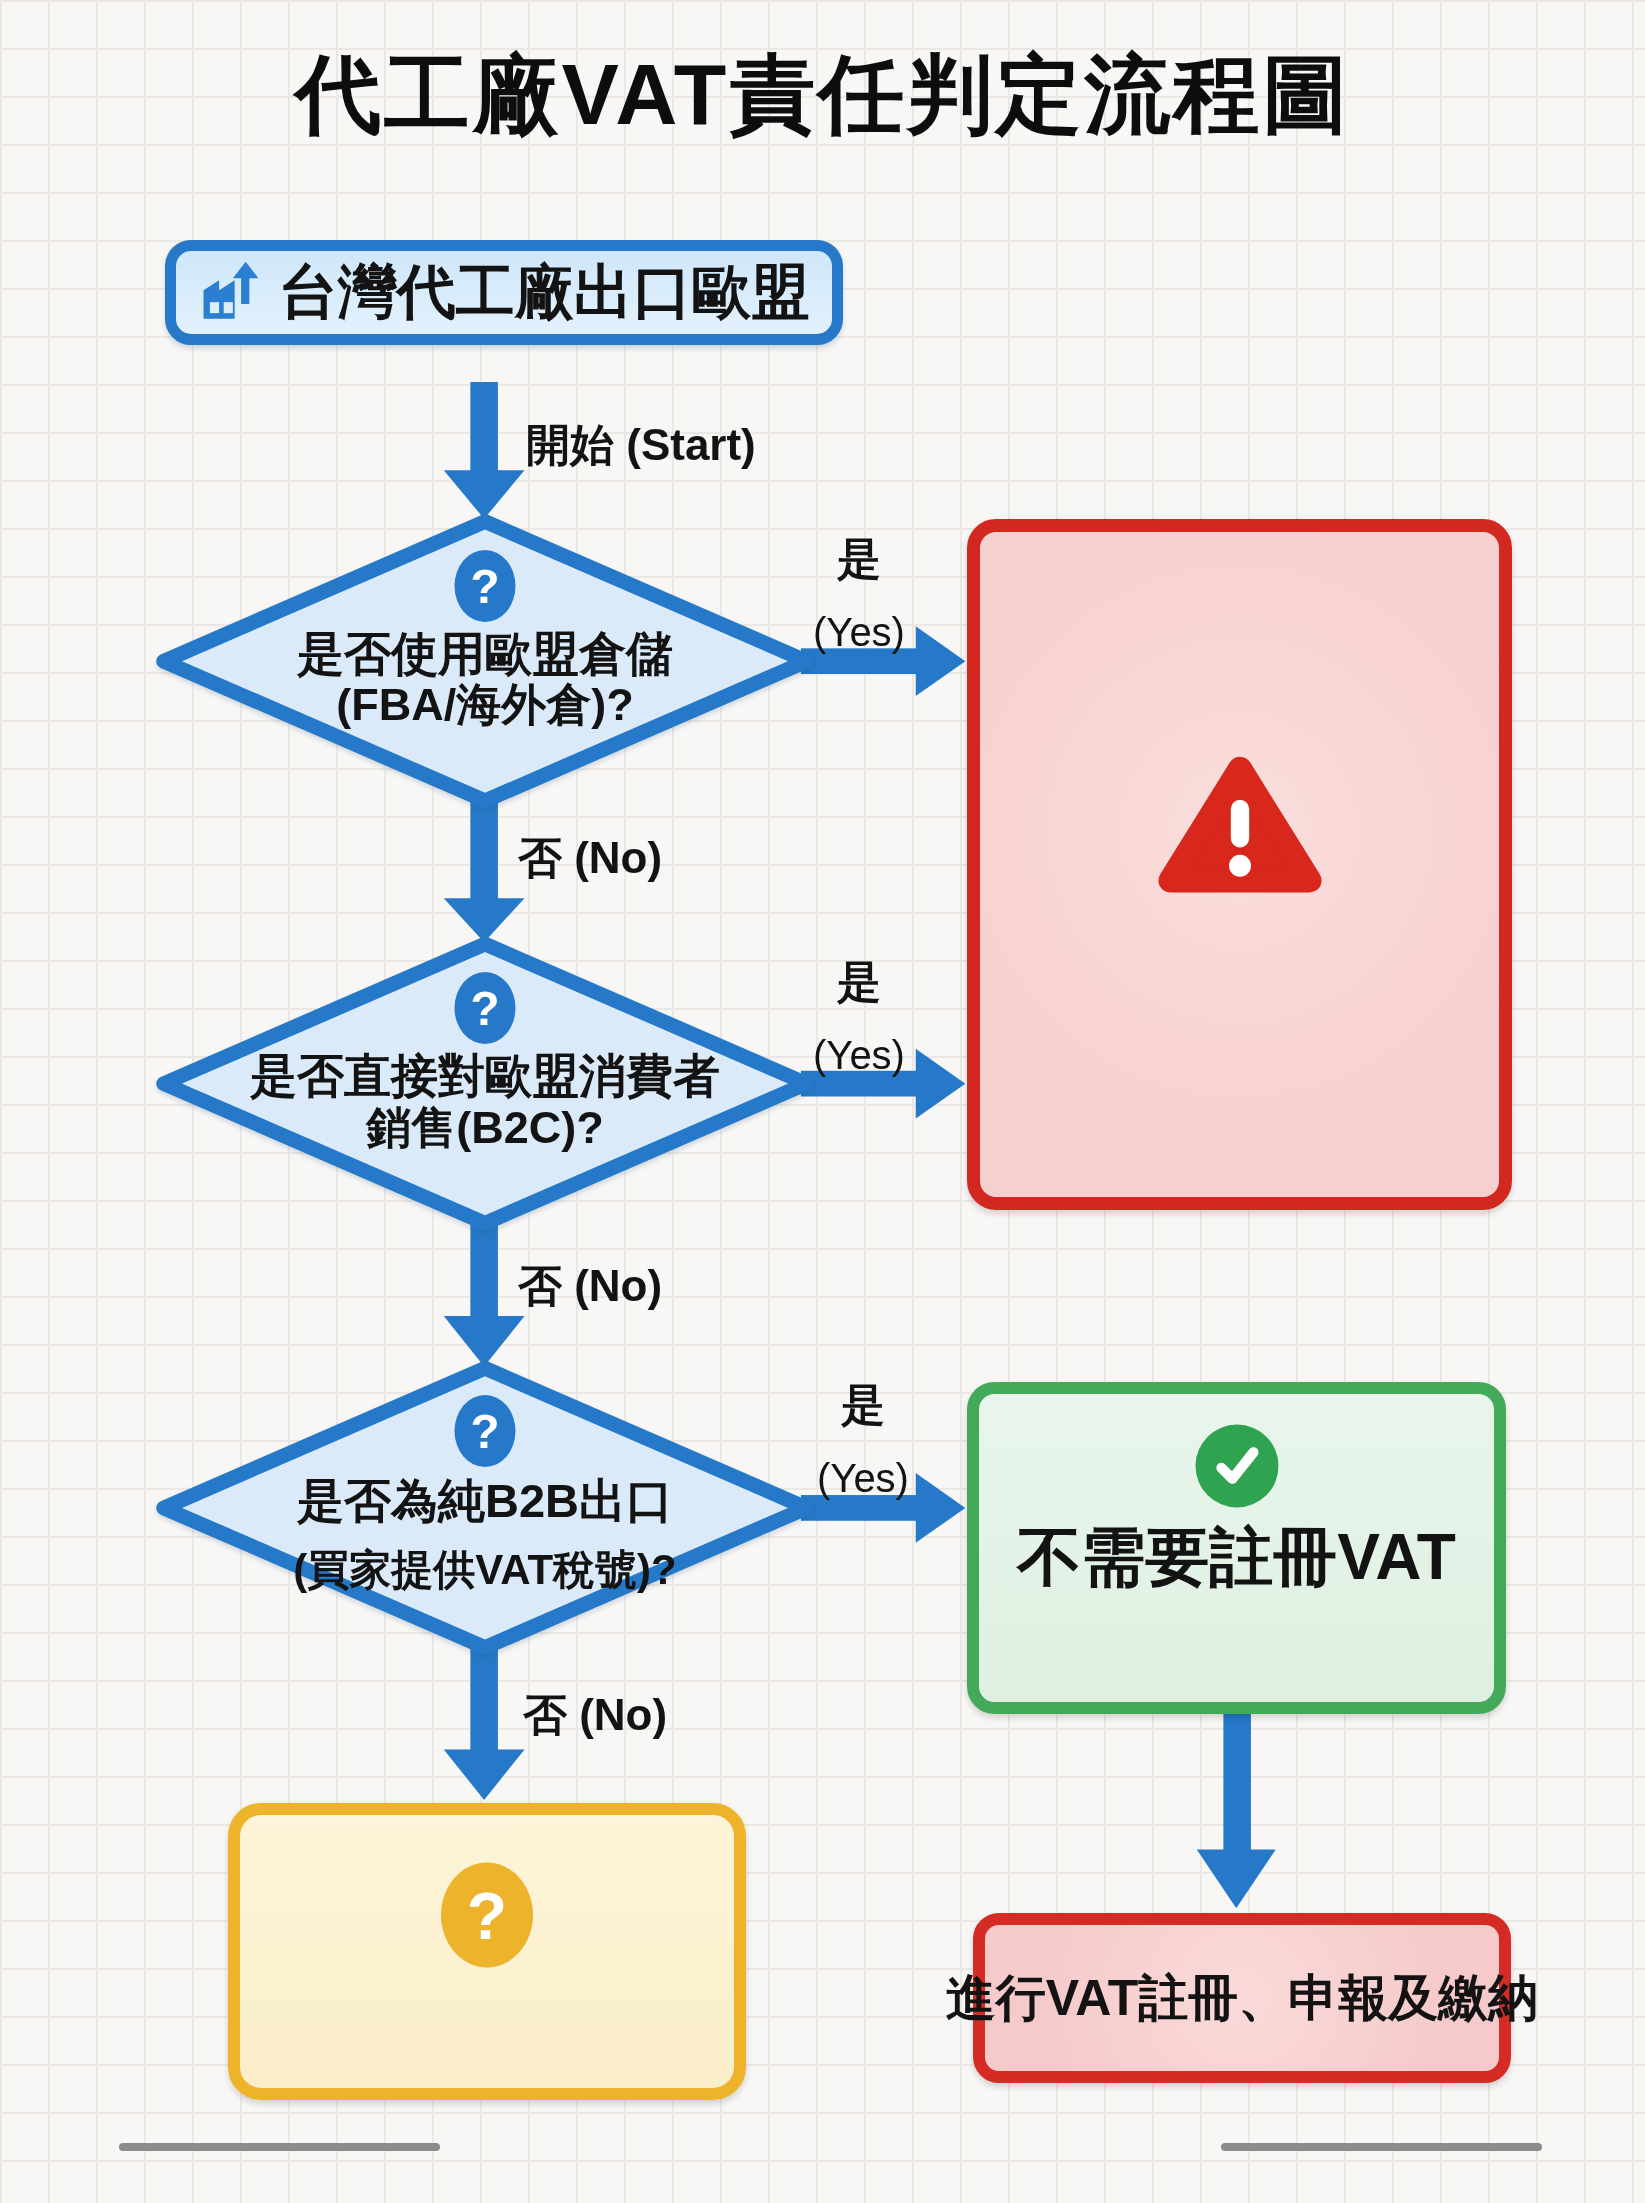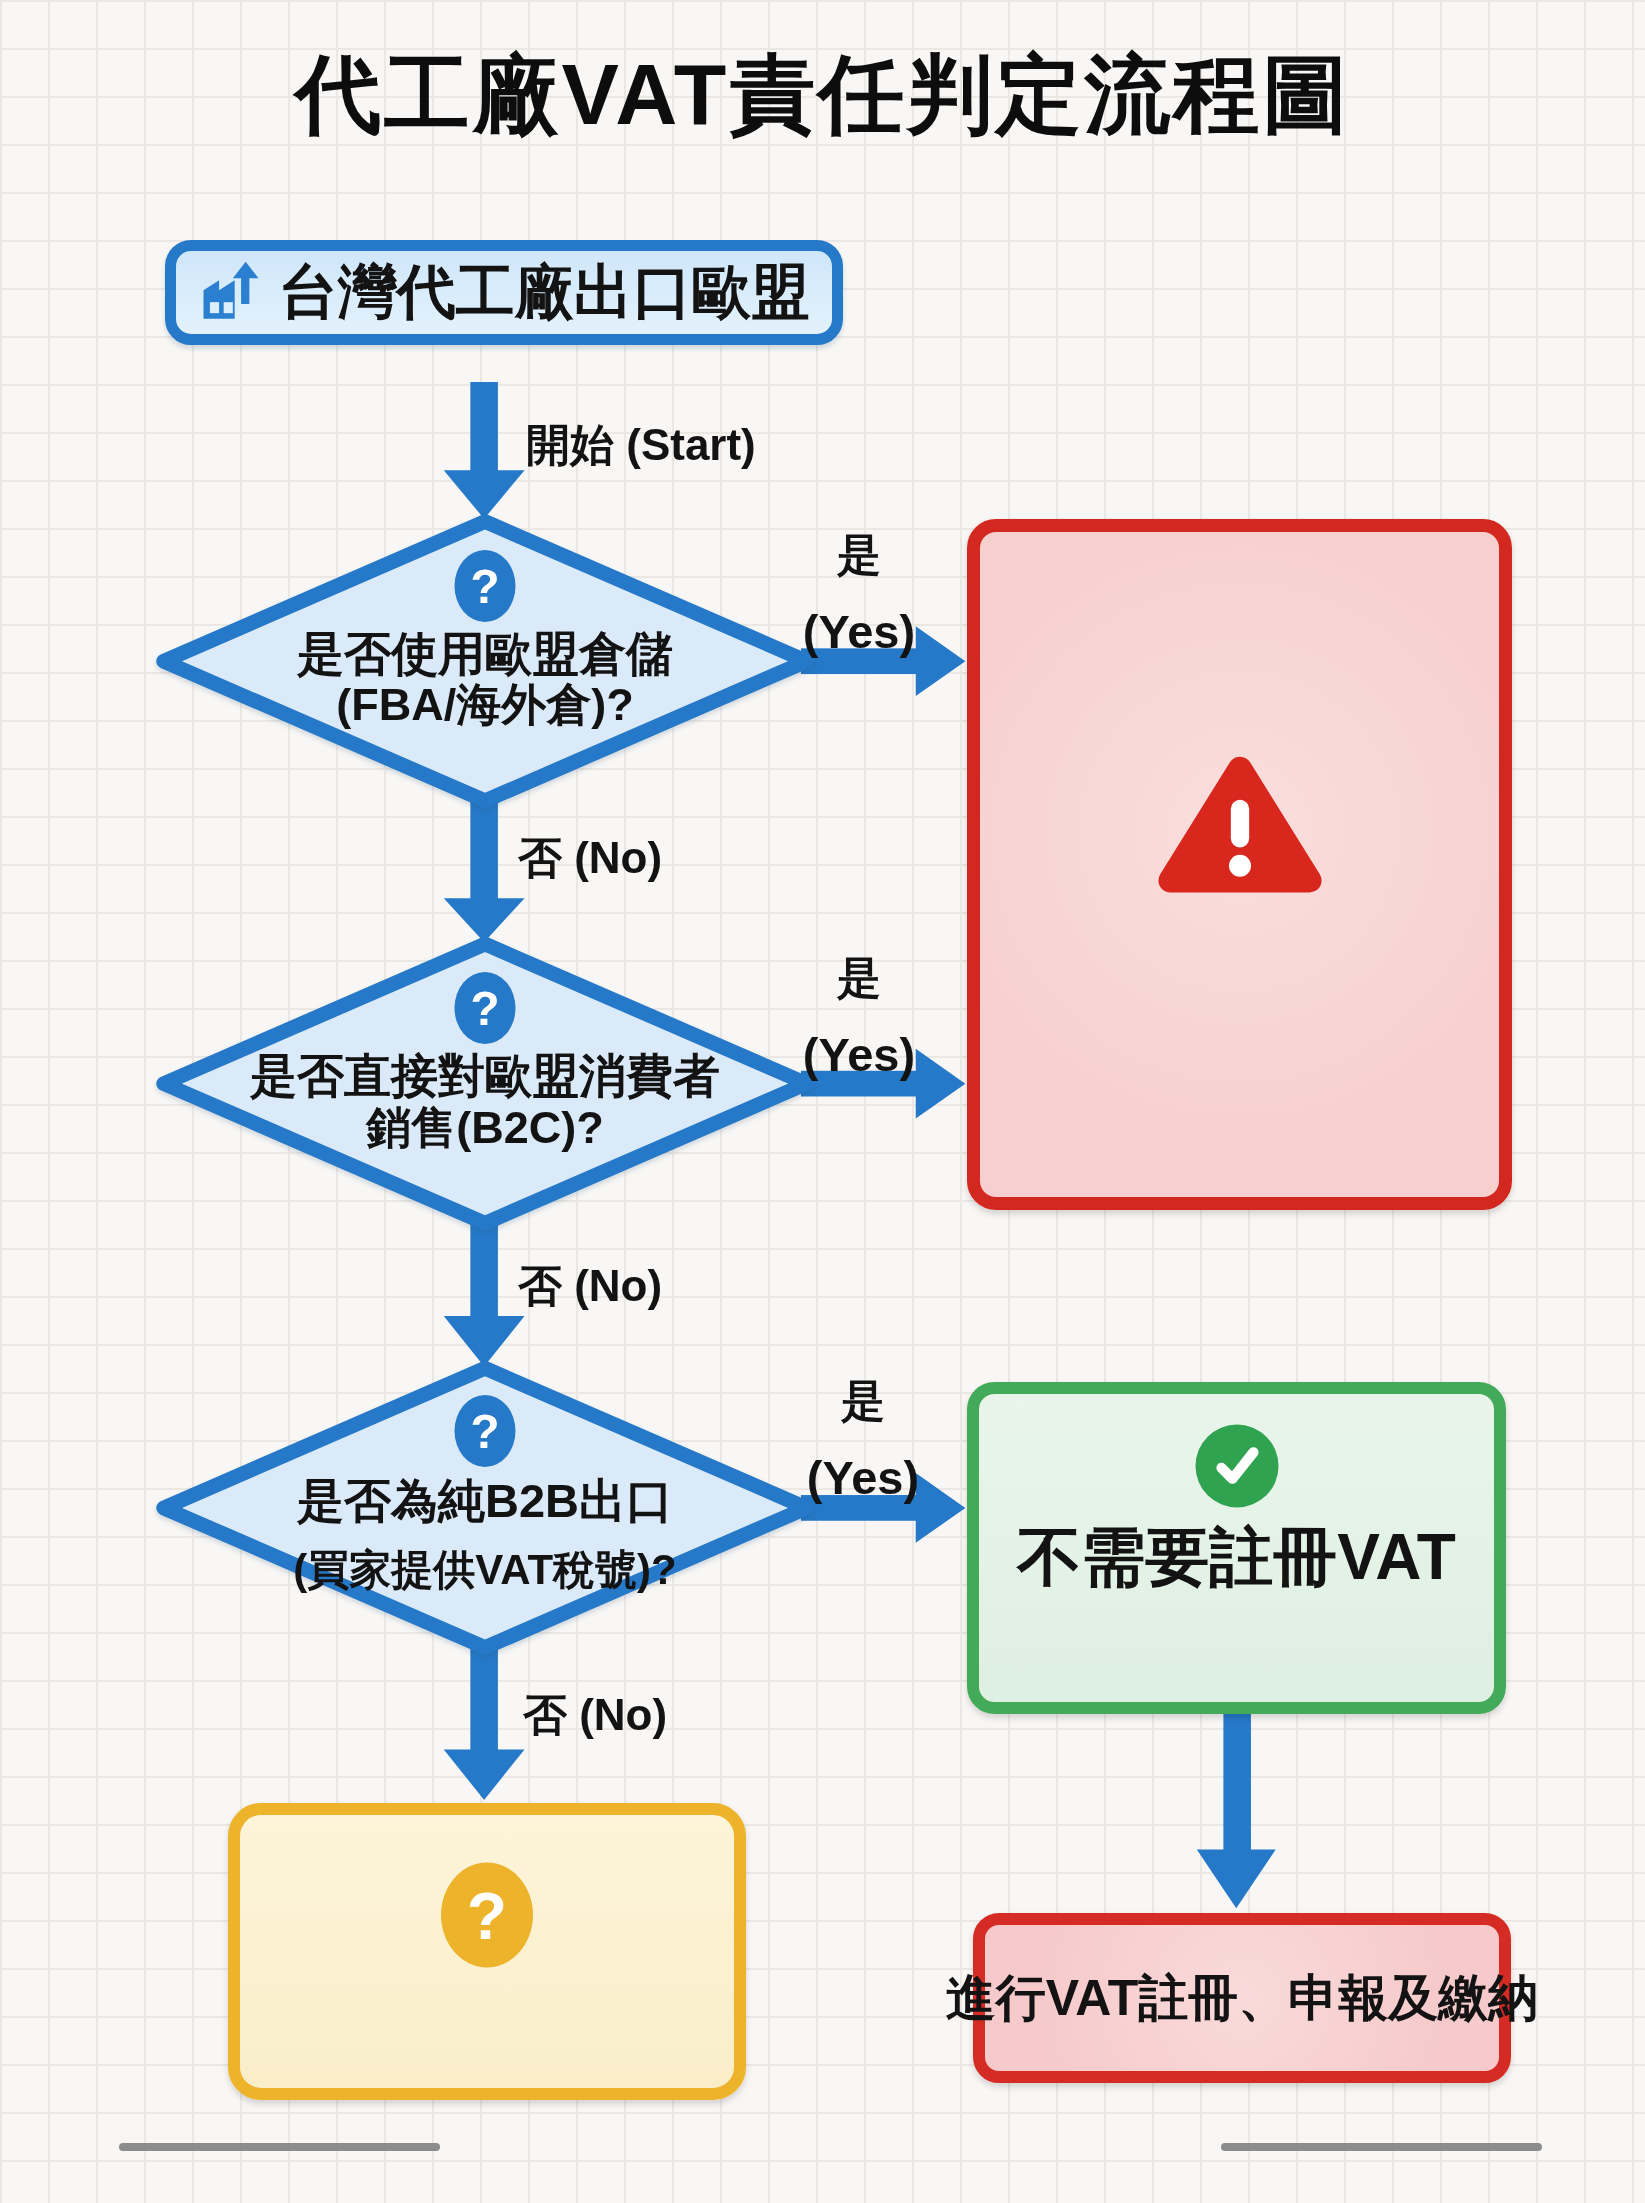--- a/index.html
+++ b/index.html
@@ -35,21 +35,21 @@
     display:flex;align-items:center;justify-content:center;gap:14.7px;
     box-shadow:0 3.7px 5.5px rgba(40,80,120,.18);
     margin-left:24px;
   }
   .start-box .txt{font-size:59px;font-weight:900;white-space:nowrap;}
 
   
   .edge-label{font-size:44px;font-weight:900;white-space:nowrap;}
   .yes-label{display:flex;flex-direction:column;align-items:center;line-height:1.08;}
   .yes-label .zh{font-size:44px;font-weight:900;}
-  .yes-label .en{font-size:47px;font-weight:700;margin-top:28px;}
+  .yes-label .en{font-size:40px;font-weight:400;margin-top:28px;}
 
   
   .q-circle{
     width:61px;height:72px;border-radius:50%;
     background:#2579c8;color:#fff;
     display:flex;align-items:center;justify-content:center;
     font-size:48px;font-weight:900;
   }
   .d-line1{font-size:47px;font-weight:900;white-space:nowrap;}
   .d-line2{font-size:45px;font-weight:900;white-space:nowrap;}

